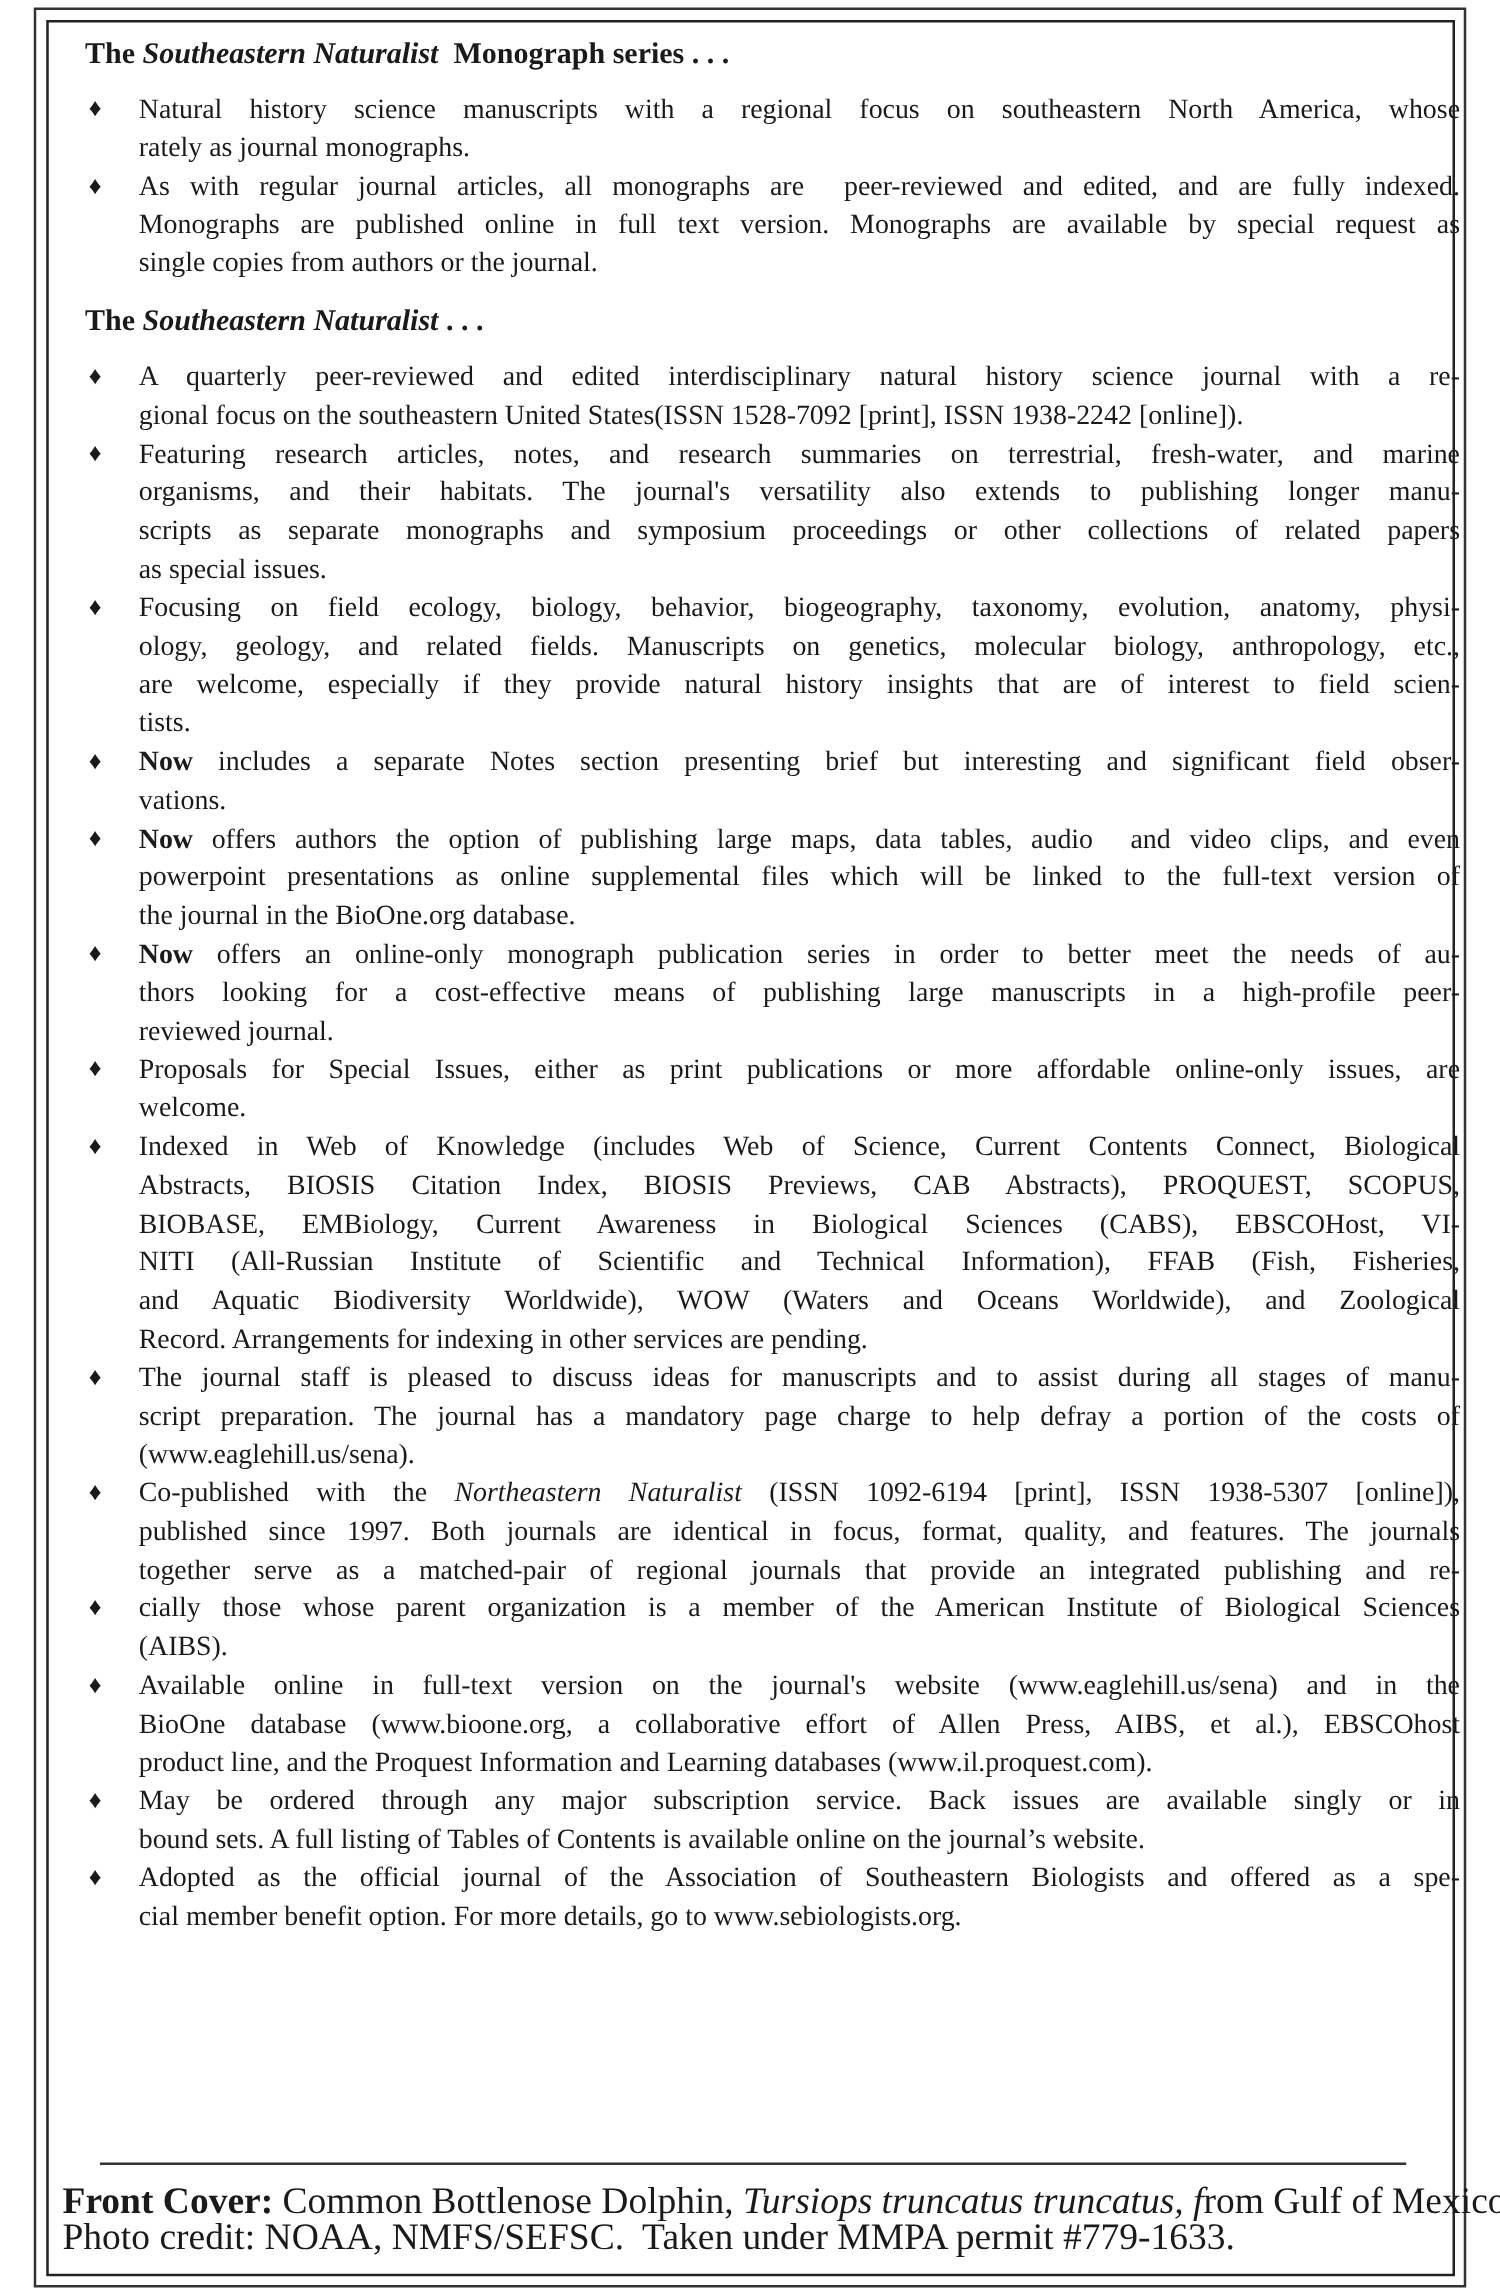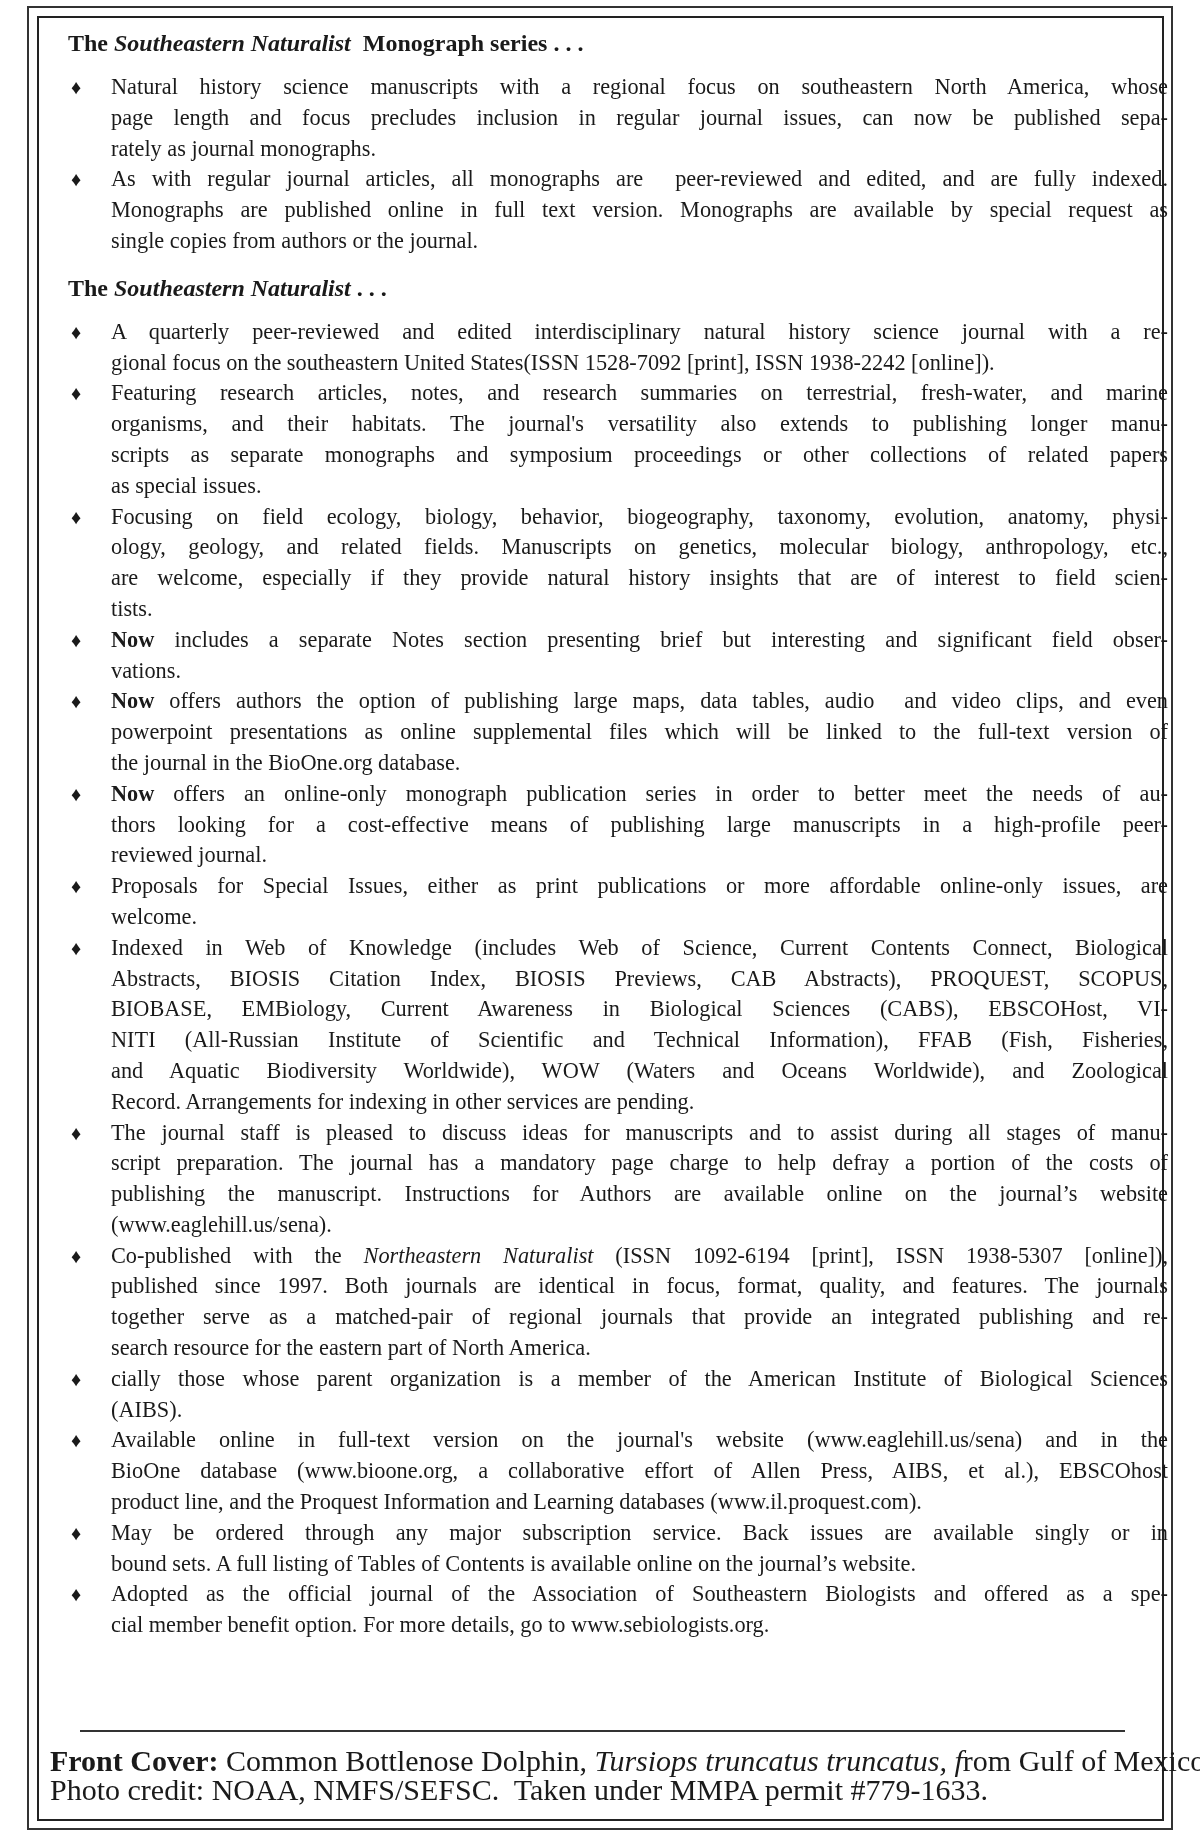--- a/index.html
+++ b/index.html
@@ -30,21 +30,20 @@
 <div class="frame-inner"></div>
 
 <div class="content">
   <h2 class="heading">
     <span>The </span><i>Southeastern Naturalist</i><span style="white-space:pre">  Monograph series . . .</span>
   </h2>
   <ul class="list" style="margin-top:14px">
       <li class="item">
         <span class="bullet">♦</span>
         <span class="line"><span style="white-space: pre;">Natural history science manuscripts with a regional focus on southeastern North America, whose</span></span>
-        <span class="line"><span style="white-space: pre;">page length and focus precludes inclusion in regular journal issues, can now be published sepa-</span></span>
         <span class="line last"><span style="white-space: pre;">rately as journal monographs.</span></span>
       </li>
       <li class="item">
         <span class="bullet">♦</span>
         <span class="line"><span style="white-space: pre;">As with regular journal articles, all monographs are  peer-reviewed and edited, and are fully indexed.</span></span>
         <span class="line"><span style="white-space: pre;">Monographs are published online in full text version. Monographs are available by special request as</span></span>
         <span class="line last"><span style="white-space: pre;">single copies from authors or the journal.</span></span>
       </li>
     </ul>
 
@@ -99,29 +98,27 @@
         <span class="line"><span style="white-space: pre;">Abstracts, BIOSIS Citation Index, BIOSIS Previews, CAB Abstracts), PROQUEST, SCOPUS,</span></span>
         <span class="line"><span style="white-space: pre;">BIOBASE, EMBiology, Current Awareness in Biological Sciences (CABS), EBSCOHost, VI-</span></span>
         <span class="line"><span style="white-space: pre;">NITI (All-Russian Institute of Scientific and Technical Information), FFAB (Fish, Fisheries,</span></span>
         <span class="line"><span style="white-space: pre;">and Aquatic Biodiversity Worldwide), WOW (Waters and Oceans Worldwide), and Zoological</span></span>
         <span class="line last"><span style="white-space: pre;">Record. Arrangements for indexing in other services are pending.</span></span>
       </li>
       <li class="item">
         <span class="bullet">♦</span>
         <span class="line"><span style="white-space: pre;">The journal staff is pleased to discuss ideas for manuscripts and to assist during all stages of manu-</span></span>
         <span class="line"><span style="white-space: pre;">script preparation. The journal has a mandatory page charge to help defray a portion of the costs of</span></span>
-        <span class="line"><span style="white-space: pre;">publishing the manuscript. Instructions for Authors are available online on the journal’s website</span></span>
         <span class="line last"><span style="white-space: pre;">(www.eaglehill.us/sena).</span></span>
       </li>
       <li class="item">
         <span class="bullet">♦</span>
         <span class="line"><span style="white-space: pre;">Co-published with the </span><i style="white-space: pre;">Northeastern Naturalist</i><span style="white-space: pre;"> (ISSN 1092-6194 [print], ISSN 1938-5307 [online]),</span></span>
         <span class="line"><span style="white-space: pre;">published since 1997. Both journals are identical in focus, format, quality, and features. The journals</span></span>
         <span class="line"><span style="white-space: pre;">together serve as a matched-pair of regional journals that provide an integrated publishing and re-</span></span>
-        <span class="line last"><span style="white-space: pre;">search resource for the eastern part of North America.</span></span>
       </li>
       <li class="item">
         <span class="bullet">♦</span>
         <span class="line"><span style="white-space: pre;">cially those whose parent organization is a member of the American Institute of Biological Sciences</span></span>
         <span class="line last"><span style="white-space: pre;">(AIBS).</span></span>
       </li>
       <li class="item">
         <span class="bullet">♦</span>
         <span class="line"><span style="white-space: pre;">Available online in full-text version on the journal's website (www.eaglehill.us/sena) and in the</span></span>
         <span class="line"><span style="white-space: pre;">BioOne database (www.bioone.org, a collaborative effort of Allen Press, AIBS, et al.), EBSCOhost</span></span>

